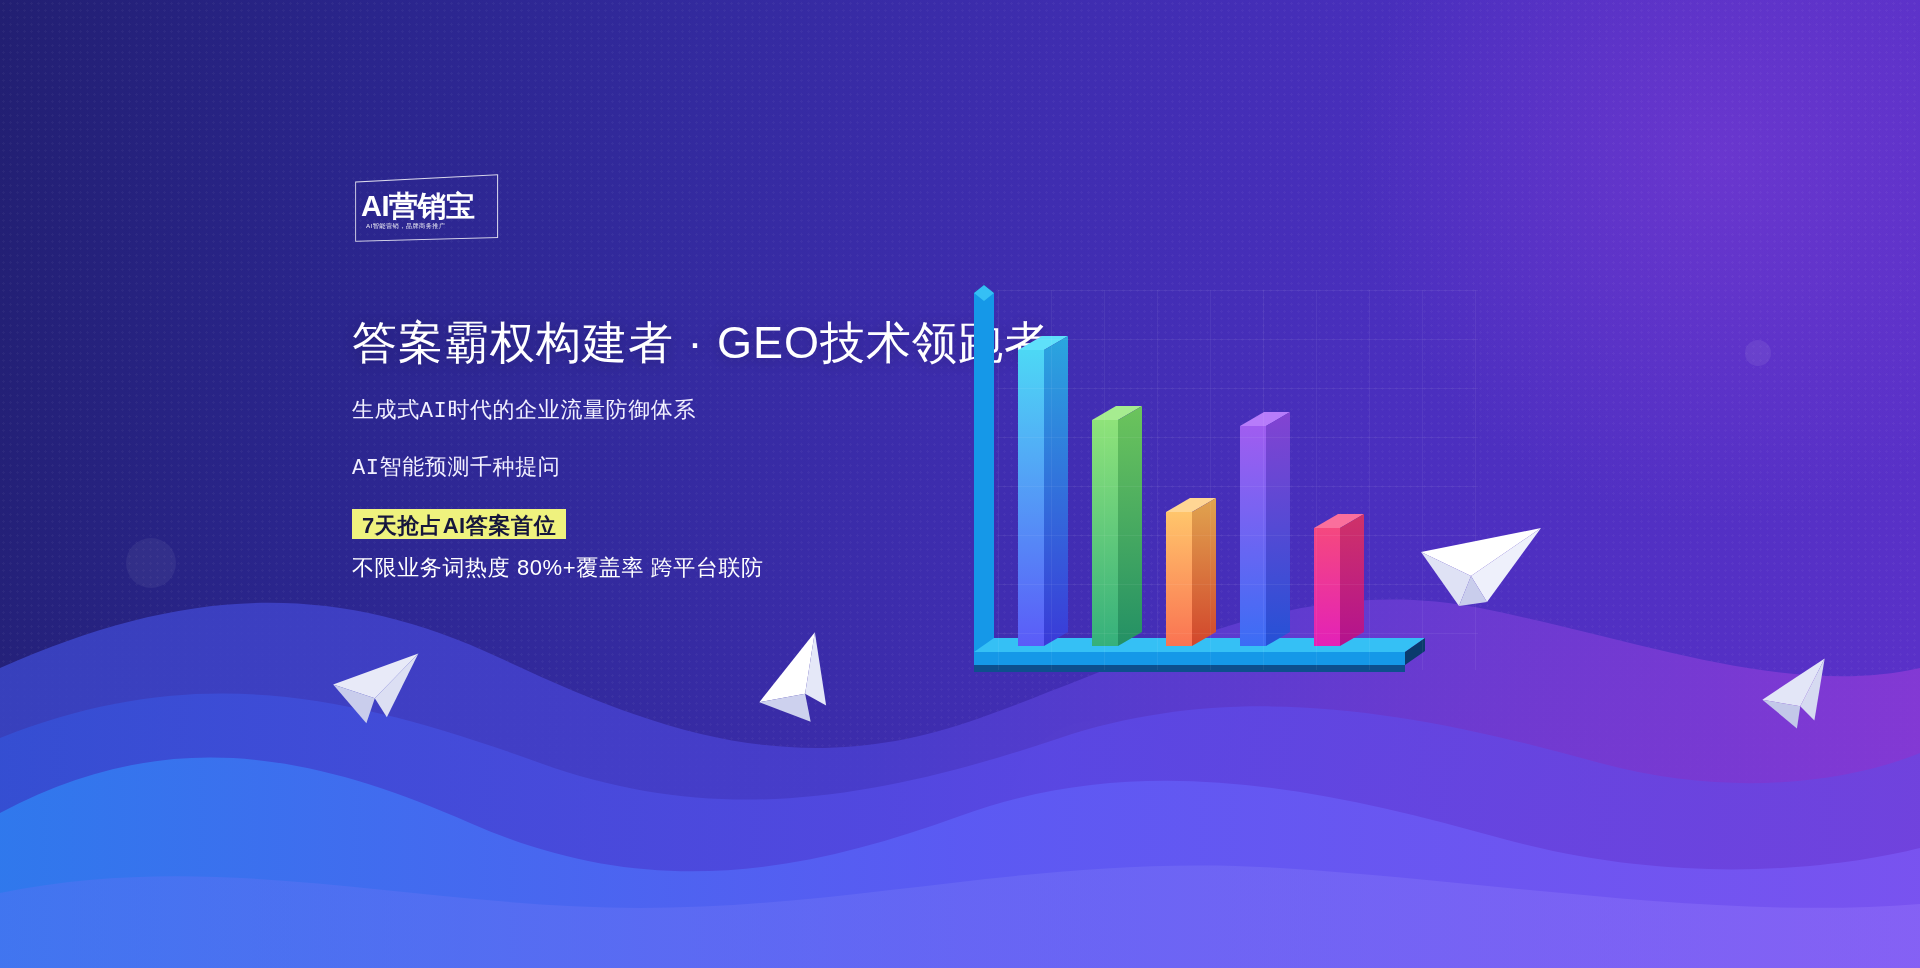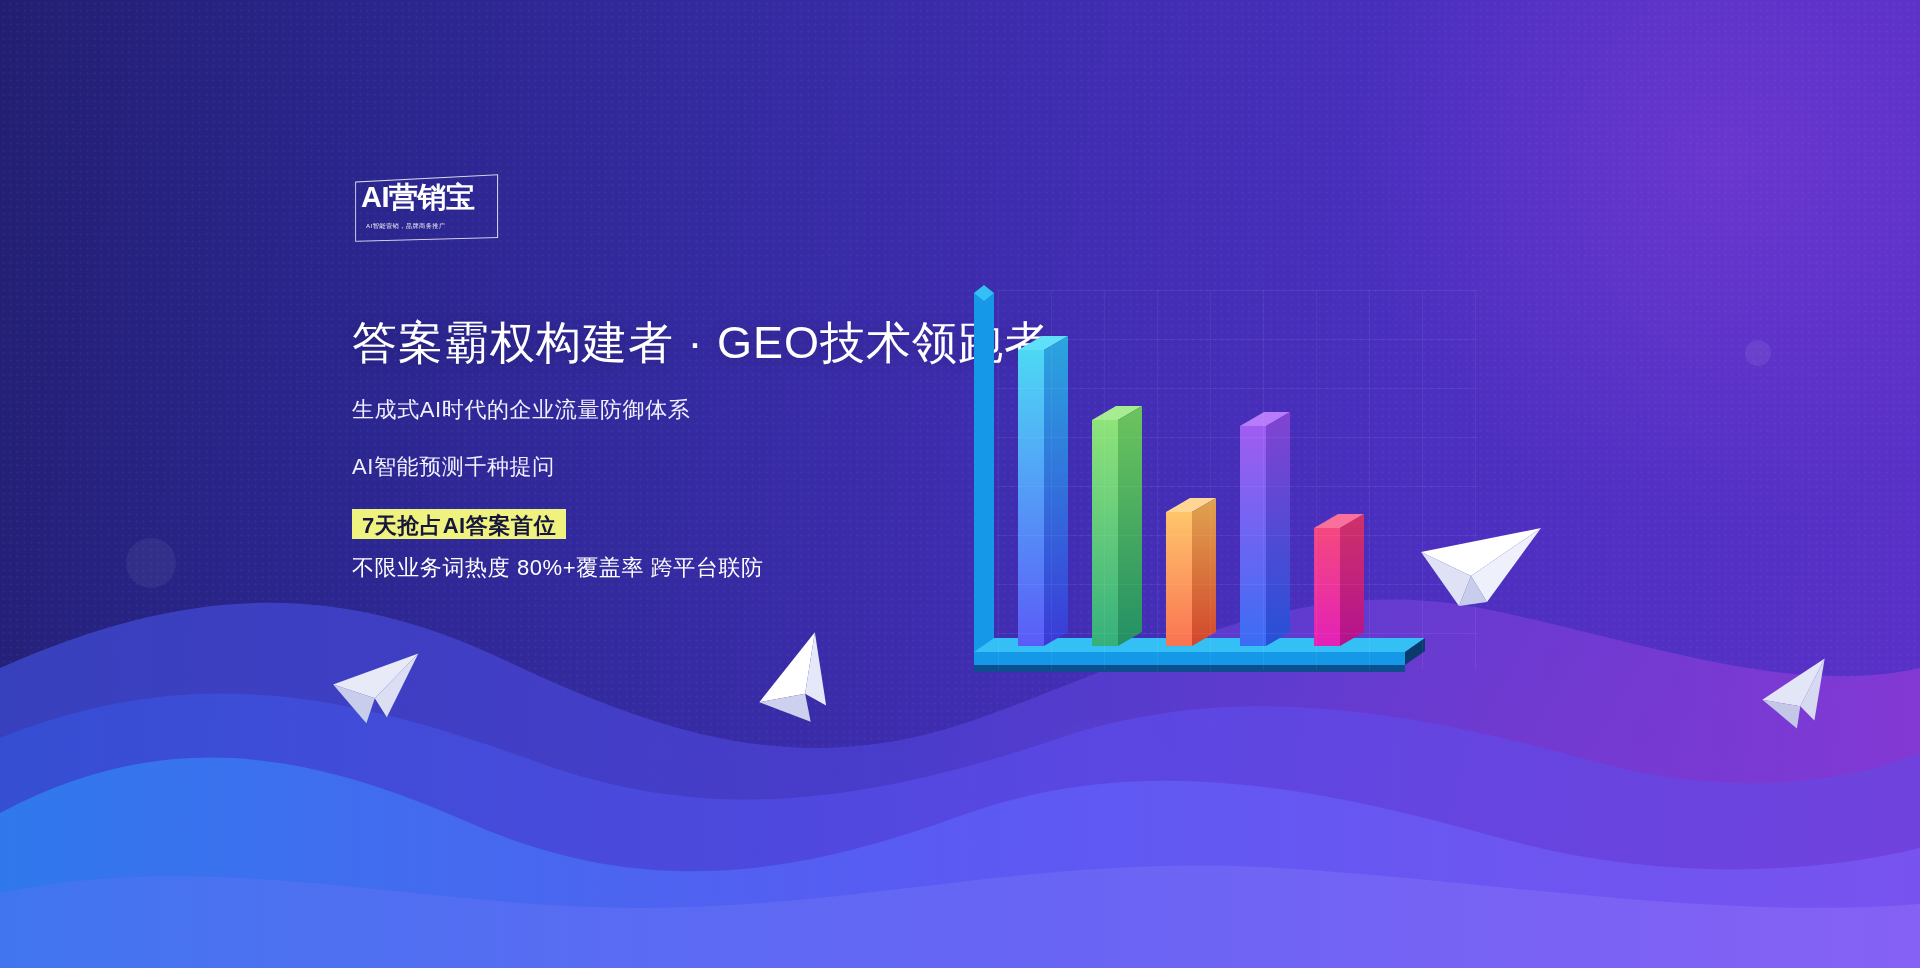--- a/index.html
+++ b/index.html
@@ -61,21 +61,21 @@
     left: 352px; top: 178px;
     width: 145px; height: 62px;
   }
   #logo-frame {
     position: absolute; inset: 0;
     border: 1.6px solid rgba(255,255,255,0.82);
     transform: perspective(420px) rotateY(-10deg) skewY(-2.2deg);
   }
   #logo-text {
     position: absolute;
-    left: 9px; top: 5px;
+    left: 9px; top: 14px;
     width: 132px;
     color: #ffffff;
     font-size: 29px;
     font-weight: bold;
     letter-spacing: -0.5px;
     line-height: 1;
     white-space: nowrap;
   }
   #logo-sub {
     position: absolute;
@@ -100,20 +100,21 @@
     font-weight: 400;
     text-shadow: 0 2px 14px rgba(0,0,0,0.22);
   }
   .subline {
     color: #f2f0ff;
     font-size: 22px;
     letter-spacing: 0.6px;
     margin-top: 27px;
     white-space: nowrap;
     font-weight: 400;
+    font-family: Liberation Mono, monospace;
   }
   #highlight-line { margin-top: 27px; }
   #highlight-text {
     display: inline-block;
     background: #eff27e;
     color: #16163c;
     font-size: 22px;
     font-weight: bold;
     letter-spacing: 0.6px;
     padding: 6px 10px 2px 10px;

